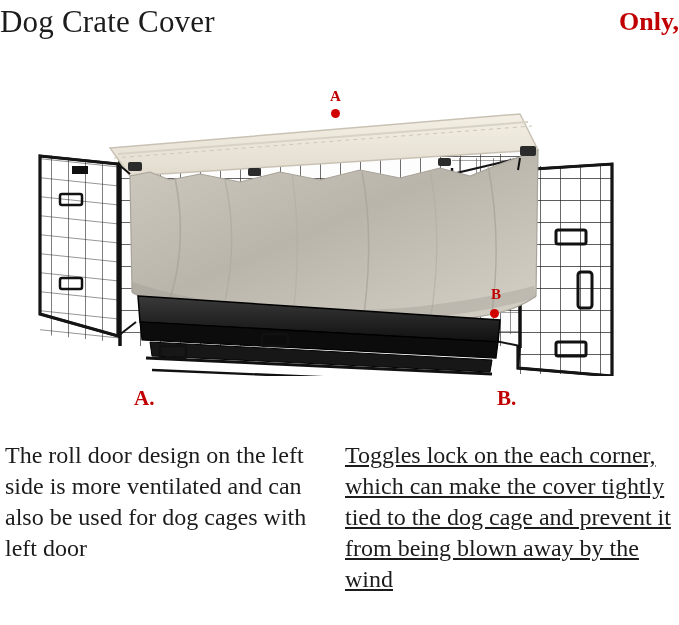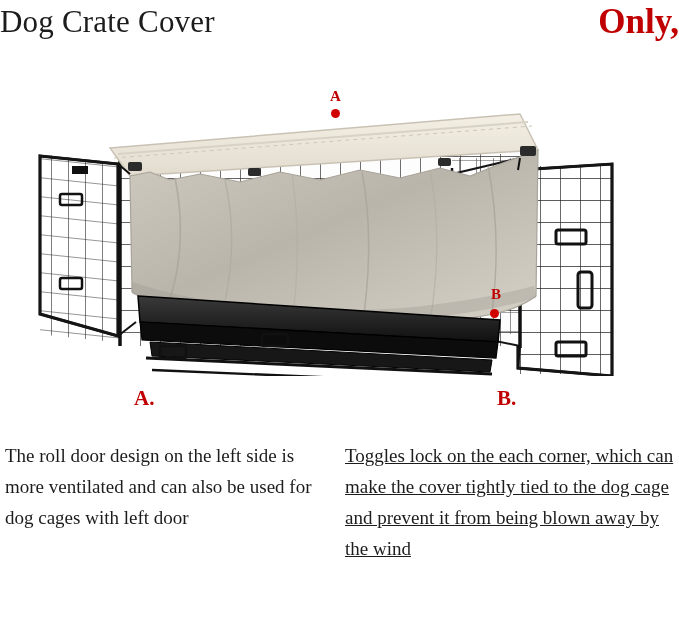--- a/index.html
+++ b/index.html
@@ -32,21 +32,21 @@
     align-items: center;
     justify-content: space-between;
     white-space: nowrap;
   }
   .title-main {
     font-size: 31px;
     color: #1c1c1c;
     letter-spacing: 0.2px;
   }
   .title-accent {
-    font-size: 35px;
+    font-size: 26px;
     color: #c00000;
     font-weight: bold;
     margin-left: 9px;
   }
 
   
   .photo {
     position: absolute;
     top: 46px;
     left: 0;
@@ -95,21 +95,21 @@
   .columns {
     position: absolute;
     top: 440px;
     left: 0;
     width: 679px;
     height: 180px;
   }
   .col {
     position: absolute;
     top: 0;
-    font-size: 19px;
+    font-size: 24px;
     line-height: 31px;
     color: #1c1c1c;
   }
   .col-left {
     left: 5px;
     width: 330px;
   }
   .col-right {
     left: 345px;
     width: 335px;

